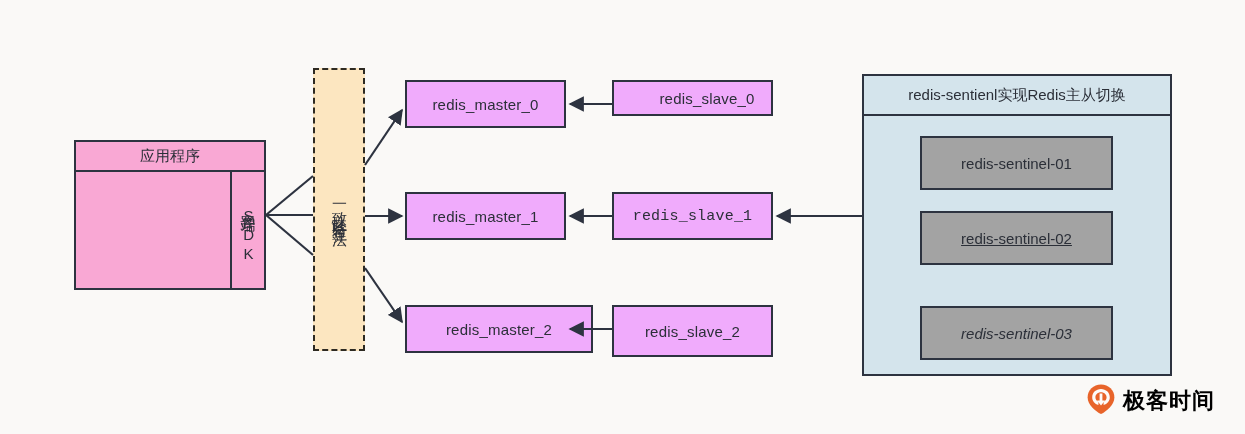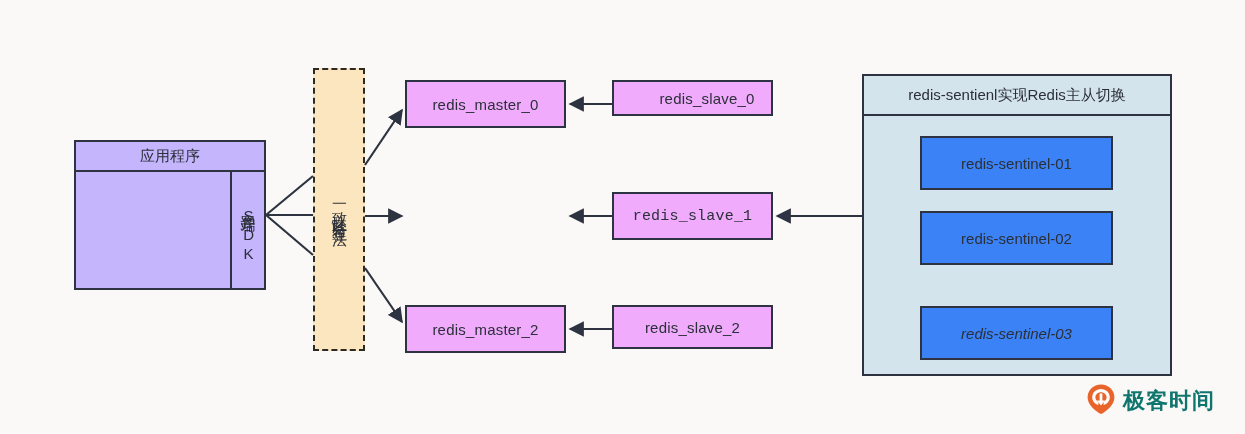--- a/index.html
+++ b/index.html
@@ -32,21 +32,21 @@
     font-size: 15px;
     letter-spacing: .2px;
     white-space: nowrap;
   }
   .blue   { background: #f0abfc; }
 
   
   #app-box {
     left: 74px; top: 140px; width: 192px; height: 150px;
     border: 2px solid #2d3340;
-    background: #c4b5fd;
+    background: #f9a8d4;
     position: absolute;
     box-sizing: border-box;
     display: block;
   }
   #app-header {
     box-sizing: border-box;
     height: 30px;
     border-bottom: 2px solid #2d3340;
     display: flex;
     align-items: center;
@@ -95,24 +95,24 @@
   #hash-box .v {
     writing-mode: vertical-rl;
     text-orientation: upright;
     font-size: 15px;
     letter-spacing: 4px;
   }
 
   
   #m0 { left: 405px; top:  80px; width: 161px; height: 48px; }
   #m1 { left: 405px; top: 192px; width: 161px; height: 48px; }
-  #m2 { left: 405px; top: 305px; width: 161px; height: 48px; }
+  #m2 { left: 405px; top: 305px; width: 188px; height: 48px; }
   #s0 { left: 612px; top:  80px; width: 161px; height: 36px; padding-left: 29px; }
   #s1 { left: 612px; top: 192px; width: 161px; height: 48px; font-family: Liberation Mono, monospace; }
-  #s2 { left: 612px; top: 305px; width: 161px; height: 44px; }
+  #s2 { left: 612px; top: 305px; width: 161px; height: 52px; }
 
   
   #sentinel-panel {
     position: absolute;
     left: 862px; top: 74px; width: 310px; height: 302px;
     box-sizing: border-box;
     border: 2px solid #2d3340;
     background: #d4e4ec;
   }
   #sentinel-header {
@@ -128,28 +128,28 @@
     position: relative;
     height: 258px;
   }
   .sentinel-item {
     position: absolute;
     left: 56px;
     width: 193px;
     height: 54px;
     box-sizing: border-box;
     border: 2px solid #2d3340;
-    background: #3b82f6;
+    background: #a3a3a3;
     display: flex;
     align-items: center;
     justify-content: center;
     font-size: 15px;
   }
   #sent0 { top: 20px; }
-  #sent1 { top: 95px; }
+  #sent1 { top: 95px; text-decoration: underline; }
   #sent2 { top: 190px; font-style: italic; }
 
   
   #wires {
     position: absolute;
     left: 0; top: 0;
     width: 1245px; height: 434px;
     pointer-events: none;
   }
 
@@ -157,21 +157,21 @@
   #brand {
     position: absolute;
     left: 1086px; top: 383px;
     display: flex;
     align-items: center;
     gap: 7px;
   }
   #brand-text {
     font-size: 22px;
     font-weight: bold;
-    color: #0f766e;
+    color: #000000;
     letter-spacing: 1px;
   }
 </style>
 </head>
 <body>
 
 <div id="canvas">
 
   <div id="app-box">
     <div id="app-header">应用程序</div>
@@ -181,20 +181,21 @@
         <span class="v">客户端SDK</span>
       </div>
     </div>
   </div>
 
   <div id="hash-box">
     <span class="v">一致性哈希算法</span>
   </div>
 
   <div class="node blue" id="m0">redis_master_0</div>
+  <div class="node blue" id="m1">redis_master_1</div>
   <div class="node blue" id="m2">redis_master_2</div>
 
   <div class="node blue" id="s0">redis_slave_0</div>
   <div class="node blue" id="s1">redis_slave_1</div>
   <div class="node blue" id="s2">redis_slave_2</div>
 
   <div id="sentinel-panel">
     <div id="sentinel-header">redis-sentienl实现Redis主从切换</div>
     <div id="sentinel-body">
       <div class="sentinel-item" id="sent0">redis-sentinel-01</div>

